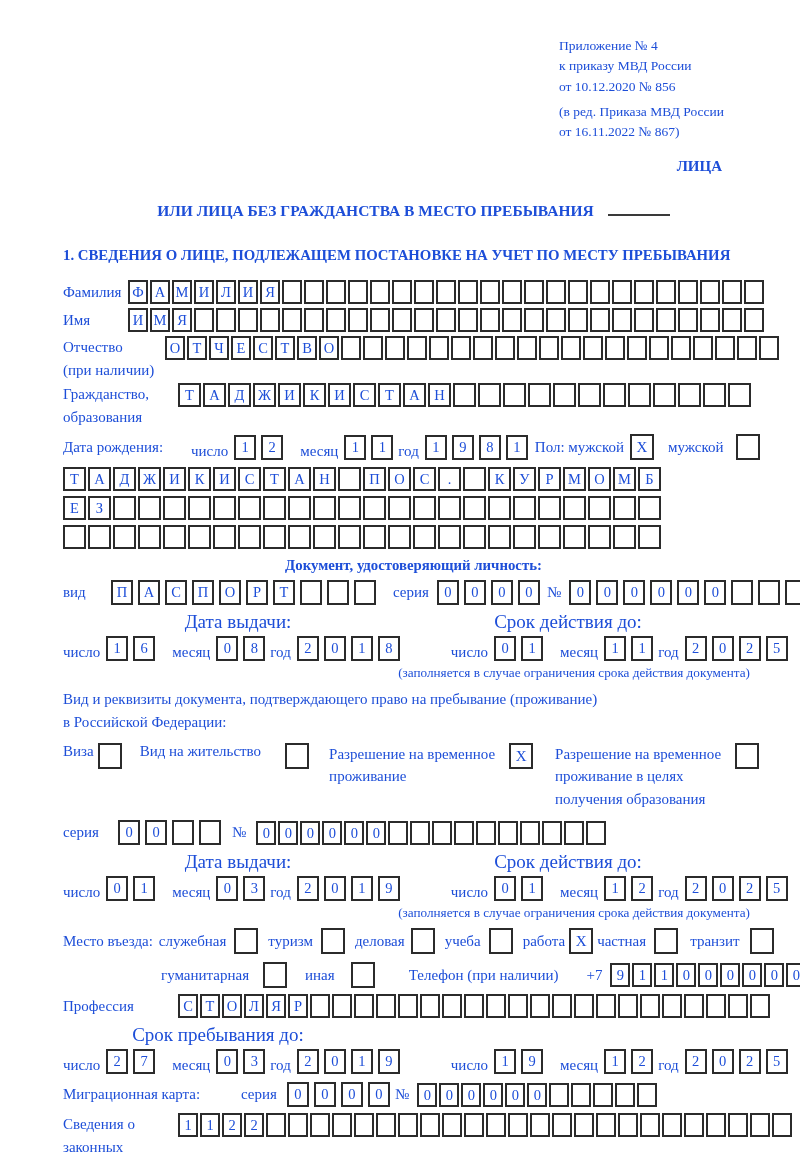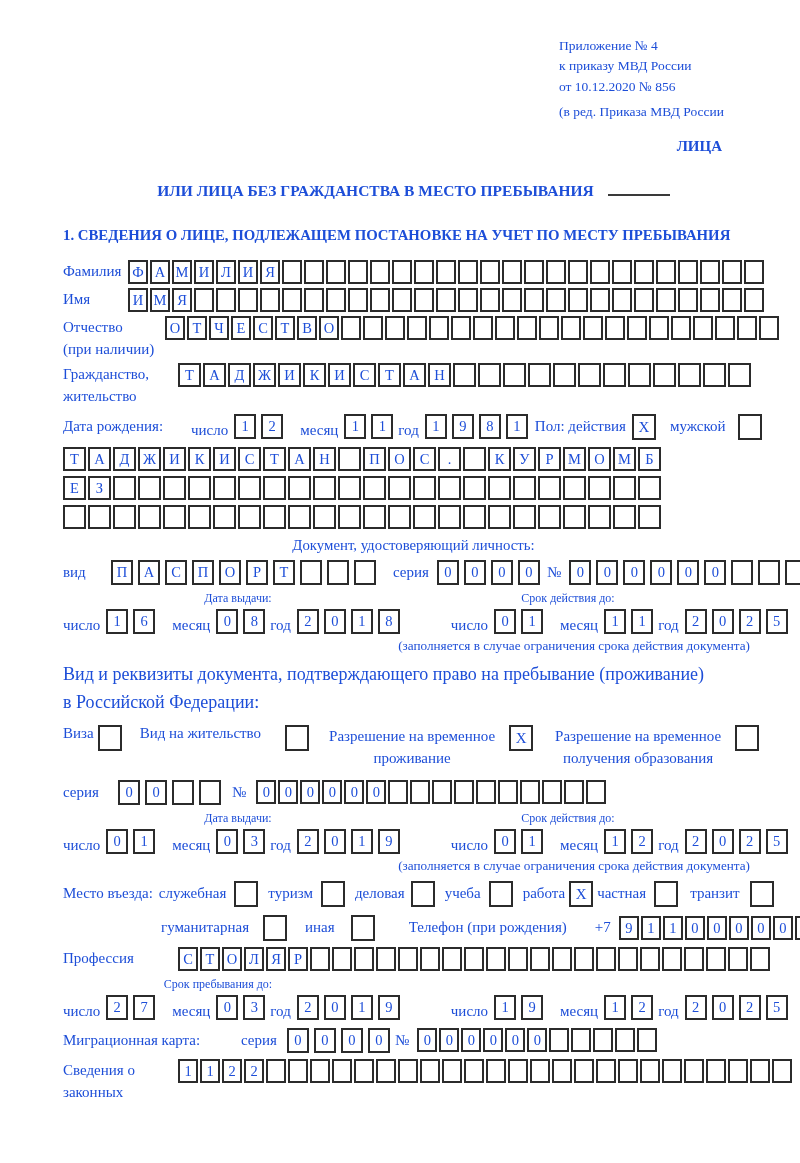--- a/index.html
+++ b/index.html
@@ -28,44 +28,45 @@
     border:2px solid #2b2b2b; margin-right:2px; background:#fff;
     font-size:14.5px; line-height:20px; text-align:center;
   }
   .cells.wide .cell { width:23px; }
   .cells.sp .cell { width:22px; height:25px; margin-right:5px; line-height:21px; }
   .cbox {
     flex:none; box-sizing:border-box; width:24px; height:26px;
     border:2px solid #2b2b2b; background:#fff;
     font-size:15px; line-height:22px; text-align:center;
   }
-  .doc-heading { text-align:center; font-weight:normal; font-size:14.8px; margin:8px 0 6px 0; }
-  .dates-hdr { display:flex; font-size:12px; margin-top:6px; }
+  .doc-heading { text-align:center; font-weight:bold; font-size:14.8px; margin:8px 0 6px 0; }
+  .dates-hdr { display:flex; font-size:19px; margin-top:6px; }
   .dh-left { width:350px; text-align:center; flex:none; }
   .dh-right { width:310px; text-align:center; flex:none; }
   .dg { display:flex; align-items:flex-end; flex:none; }
   .dg .lbl { margin-right:6px; }
   .dg .mlbl { margin-left:12px; }
   .note { font-size:13.2px; text-align:right; margin:1px 14px 7px 0; }
-  .intro { font-size:18px; line-height:1.55; }
-  .cb-text { font-size:15px; line-height:1.5; text-align:center; flex:none; }
+  .intro { font-size:15px; line-height:1.55; }
+  .cb-text { font-size:15px; line-height:1.5; text-align:left; flex:none; }
   .cb-text span { display:block; }
   .gap40 { width:46px; flex:none; }
 </style>
 </head>
 <body>
 
 <div class="page">
 
   <div class="header-block">
     <span class="hline">Приложение № 4</span>
     <span class="hline">к приказу МВД России</span>
     <span class="hline">от 10.12.2020 № 856</span>
     <div class="amendment">
       <span class="hline">(в ред. Приказа МВД России</span>
+      <span class="hline">от 16.11.2022 № 867)</span>
     </div>
   </div>
 
   <div class="form-label">ЛИЦА</div>
 
   <div class="title">
     <span class="hline"><span>ИЛИ ЛИЦА БЕЗ ГРАЖДАНСТВА В МЕСТО ПРЕБЫВАНИЯ</span><span class="title-underline"></span></span>
   </div>
 
   <div class="section-heading">1. СВЕДЕНИЯ О ЛИЦЕ, ПОДЛЕЖАЩЕМ ПОСТАНОВКЕ НА УЧЕТ ПО МЕСТУ ПРЕБЫВАНИЯ</div>
@@ -173,21 +174,21 @@
         <span class="cell"></span>
         <span class="cell"></span>
         <span class="cell"></span>
         <span class="cell"></span>
       </span>
   </div>
 
   <div class="row" style="align-items:flex-start; margin-bottom:6px;">
     <span class="lbl-stack" style="width:115px">
       <span>Гражданство,</span>
-      <span>жительство</span>
+      <span>образования</span>
     </span>
     <span class="cells wide">
         <span class="cell">Т</span>
         <span class="cell">А</span>
         <span class="cell">Д</span>
         <span class="cell">Ж</span>
         <span class="cell">И</span>
         <span class="cell">К</span>
         <span class="cell">И</span>
         <span class="cell">С</span>
@@ -223,21 +224,21 @@
           <span class="cell">1</span>
         </span>
       <span class="lbl">год</span>
       <span class="cells sp">
           <span class="cell">1</span>
           <span class="cell">9</span>
           <span class="cell">8</span>
           <span class="cell">1</span>
         </span>
     </span>
-    <span class="lbl" style="margin-left:2px">Пол: действия</span>
+    <span class="lbl" style="margin-left:2px">Пол: мужской</span>
     <span class="cbox" style="margin-left:6px">X</span>
     <span class="lbl" style="margin-left:14px">мужской</span>
     <span class="cbox" style="margin-left:12px"></span>
   </div>
 
   <div class="row" style="align-items:flex-start; margin-bottom:2px;">
     <span>
       <span class="cells wide" style="margin-bottom:5px">
           <span class="cell">Т</span>
           <span class="cell">А</span>
@@ -411,20 +412,21 @@
     <span class="cbox" style="margin-left:4px"></span>
     <span class="lbl" style="margin-left:18px">Вид на жительство</span>
     <span class="cbox" style="margin-left:24px"></span>
     <span class="cb-text" style="margin-left:20px">
       <span>Разрешение на временное</span>
       <span>проживание</span>
     </span>
     <span class="cbox" style="margin-left:14px">X</span>
     <span class="cb-text" style="margin-left:22px">
       <span>Разрешение на временное</span>
+      <span>проживание в целях</span>
       <span>получения образования</span>
     </span>
     <span class="cbox" style="margin-left:14px"></span>
   </div>
 
   <div class="row">
     <span class="lbl" style="width:55px">серия</span>
     <span class="cells sp">
         <span class="cell">0</span>
         <span class="cell">0</span>
@@ -515,21 +517,21 @@
     <span class="cbox" style="margin-left:8px"></span>
     <span class="lbl" style="margin-left:12px">транзит</span>
     <span class="cbox" style="margin-left:10px"></span>
   </div>
 
   <div class="row" style="margin-bottom:6px">
     <span class="lbl" style="margin-left:98px">гуманитарная</span>
     <span class="cbox" style="margin-left:14px"></span>
     <span class="lbl" style="margin-left:18px">иная</span>
     <span class="cbox" style="margin-left:16px"></span>
-    <span class="lbl" style="margin-left:34px">Телефон (при рождения)</span>
+    <span class="lbl" style="margin-left:34px">Телефон (при наличии)</span>
     <span class="lbl" style="margin-left:28px">+7</span>
     <span class="cells" style="margin-left:8px">
         <span class="cell">9</span>
         <span class="cell">1</span>
         <span class="cell">1</span>
         <span class="cell">0</span>
         <span class="cell">0</span>
         <span class="cell">0</span>
         <span class="cell">0</span>
         <span class="cell">0</span>

